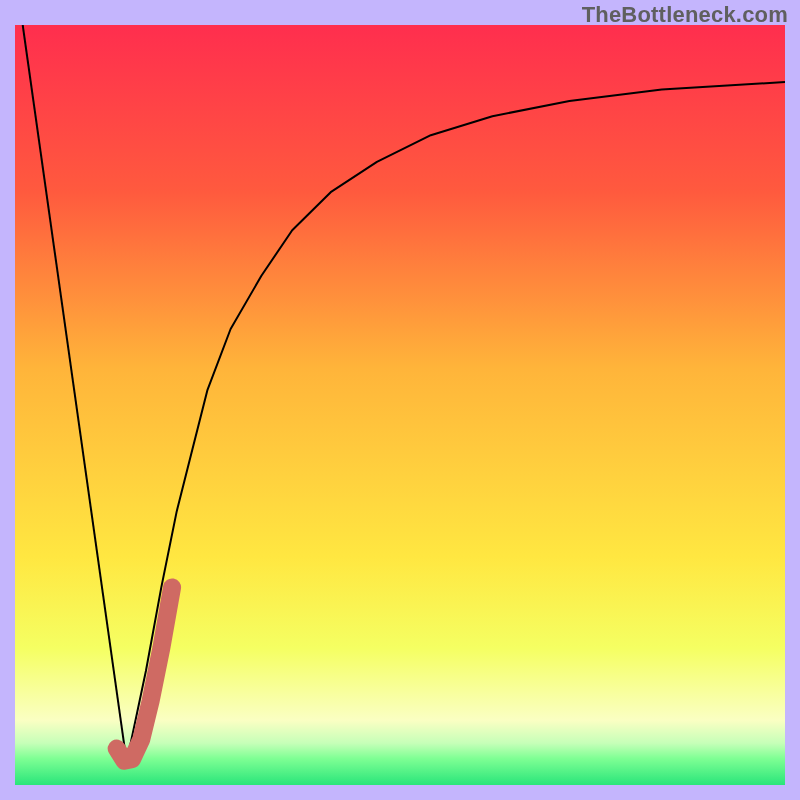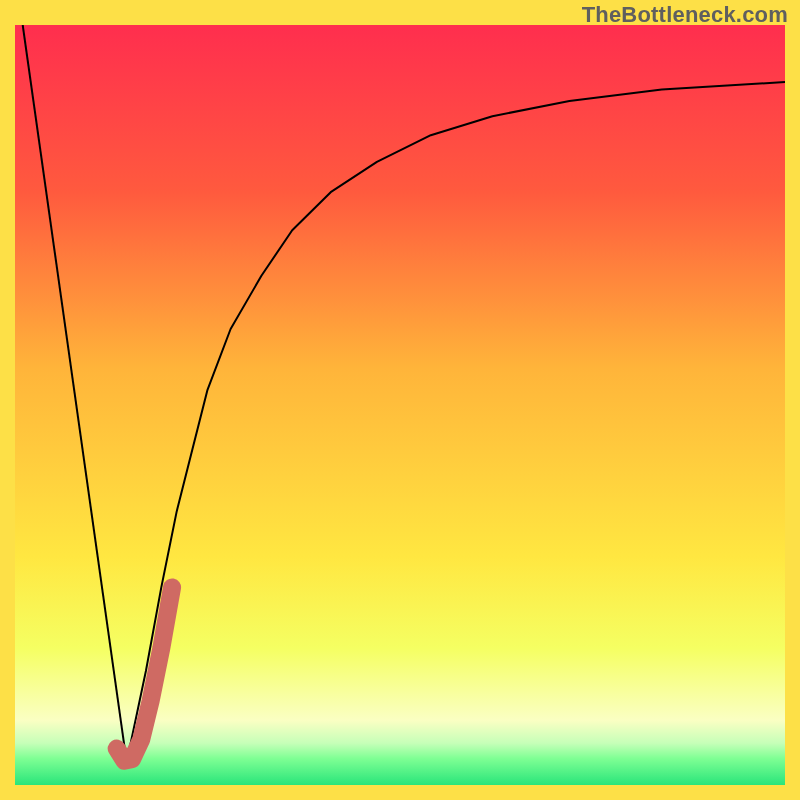--- a/index.html
+++ b/index.html
@@ -9,21 +9,21 @@
     height: 800px;
     background: #000;
     overflow: hidden;
   }
   .frame {
     position: absolute;
     left: 0;
     top: 0;
     width: 800px;
     height: 800px;
-    background: #fde047;
+    background: #c4b5fd;
   }
   .plot {
     position: absolute;
     left: 15px;
     top: 25px;
     width: 770px;
     height: 760px;
     overflow: hidden;
   }
   .watermark {

